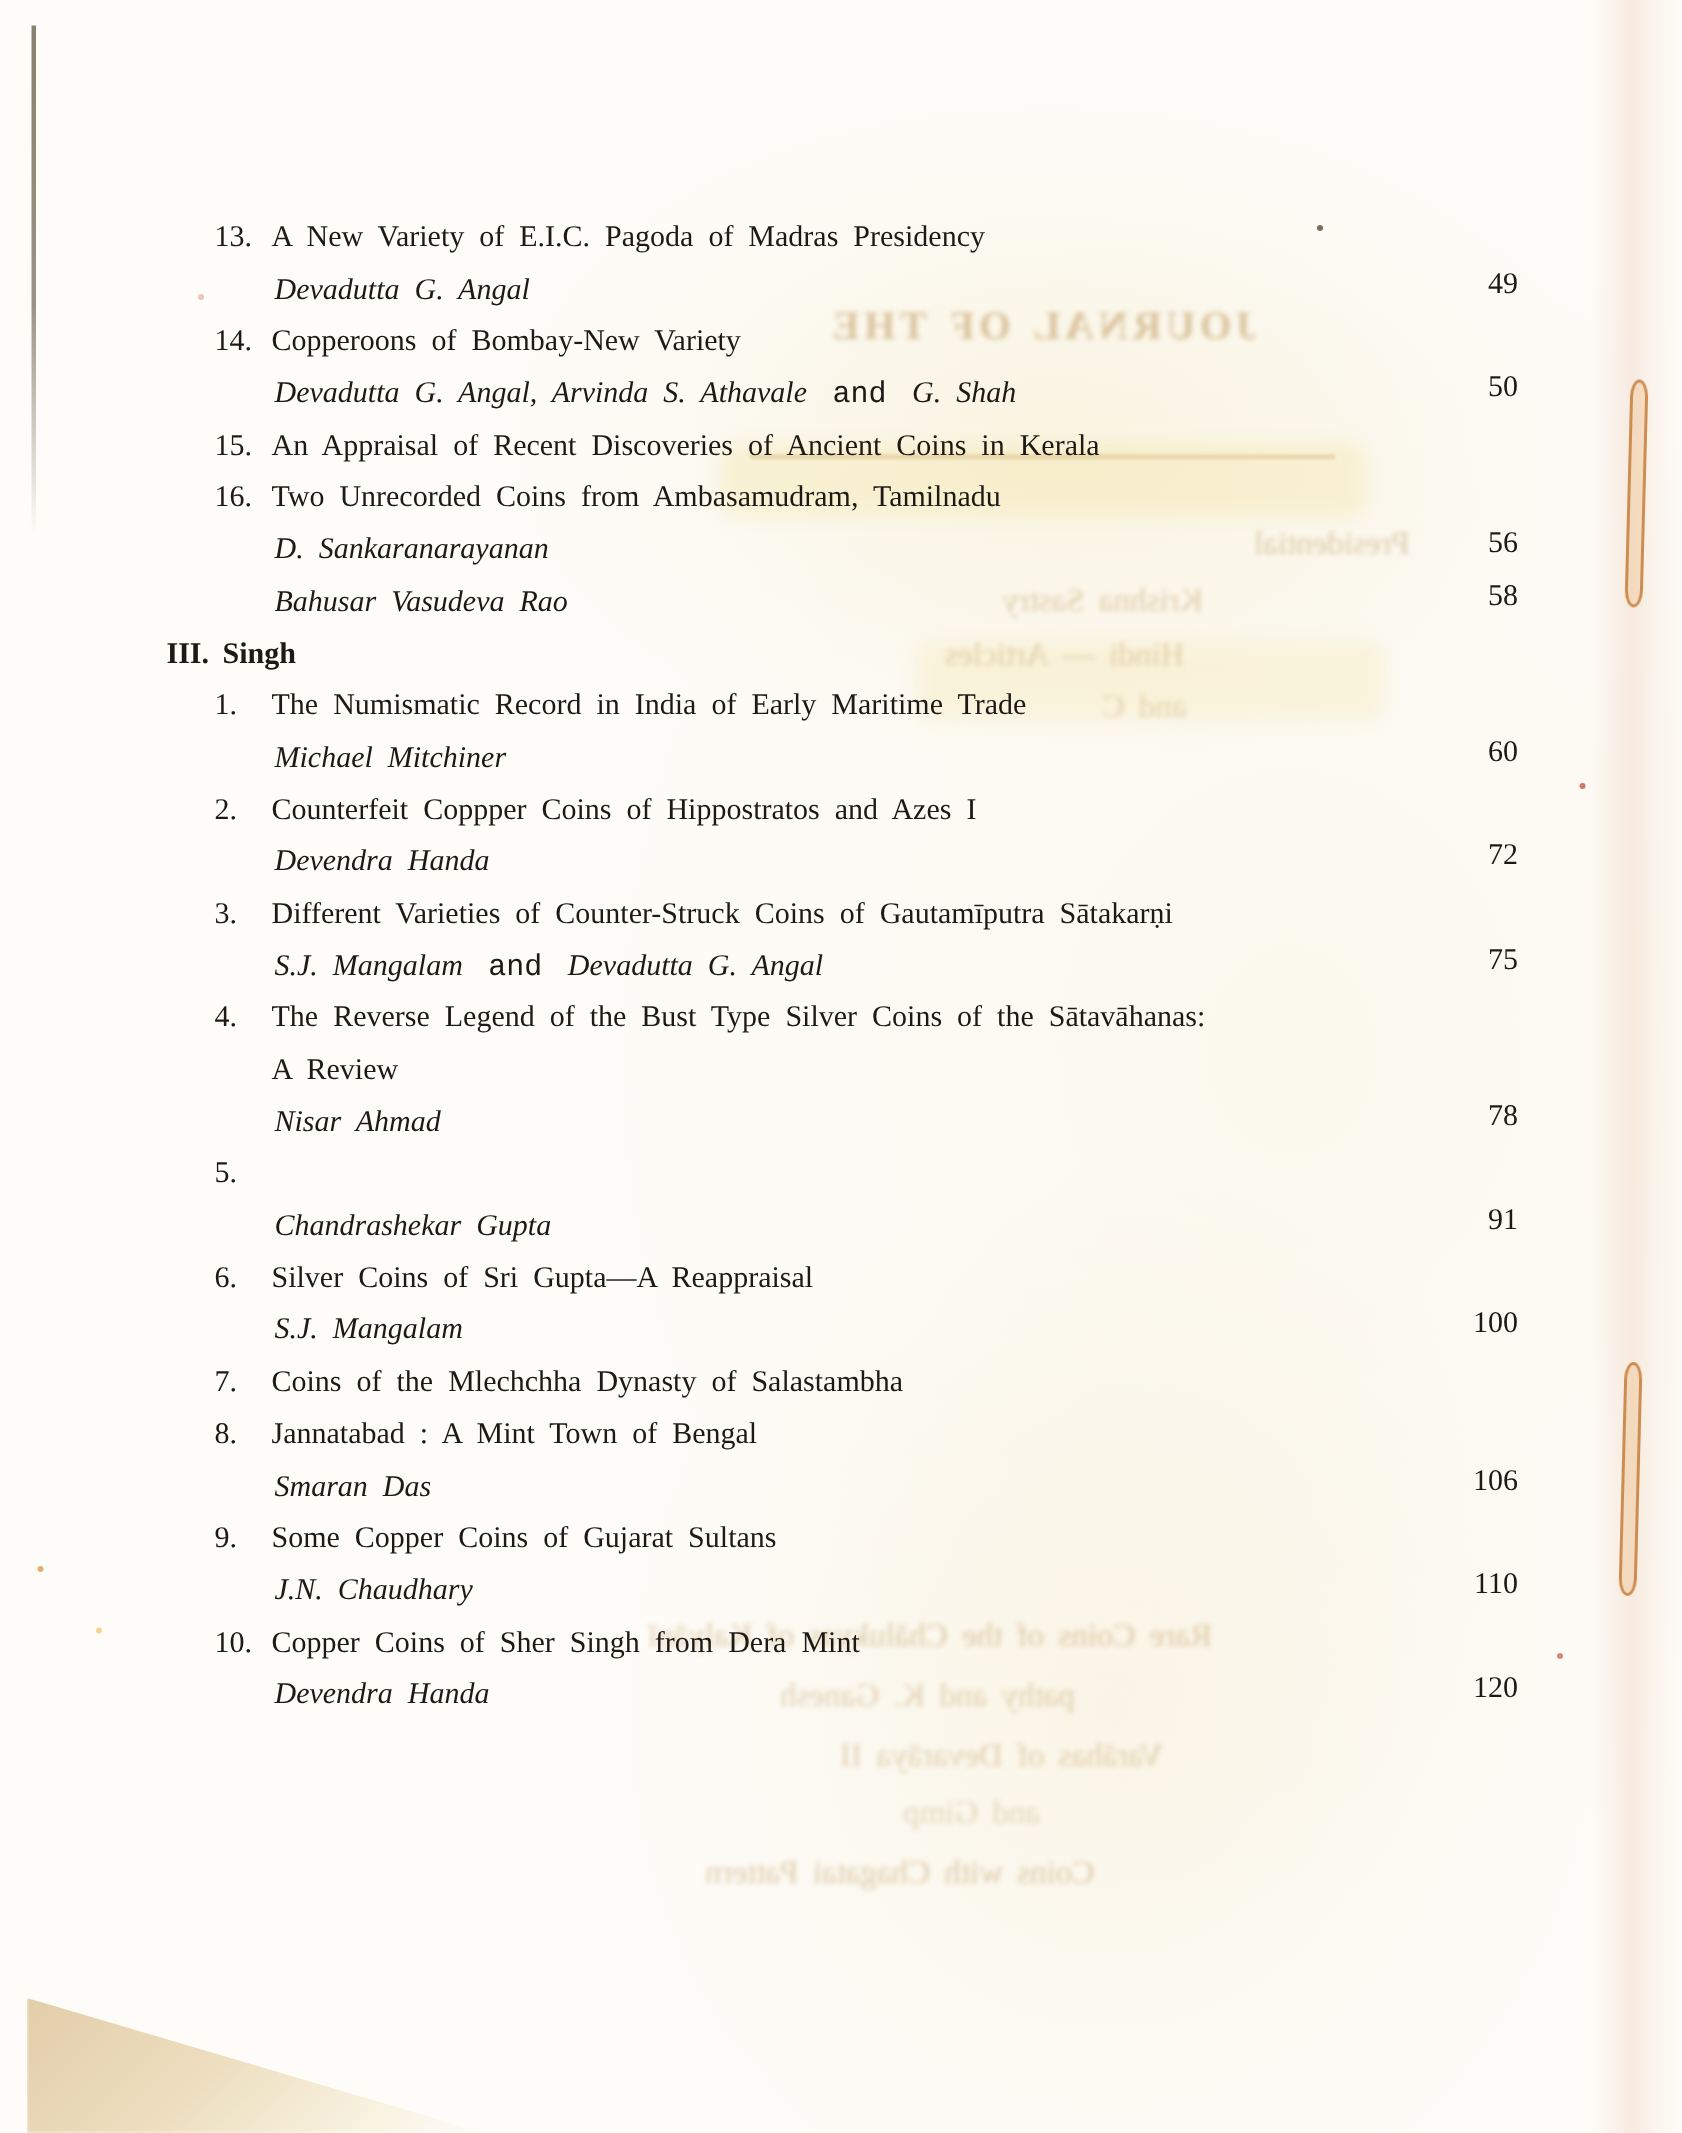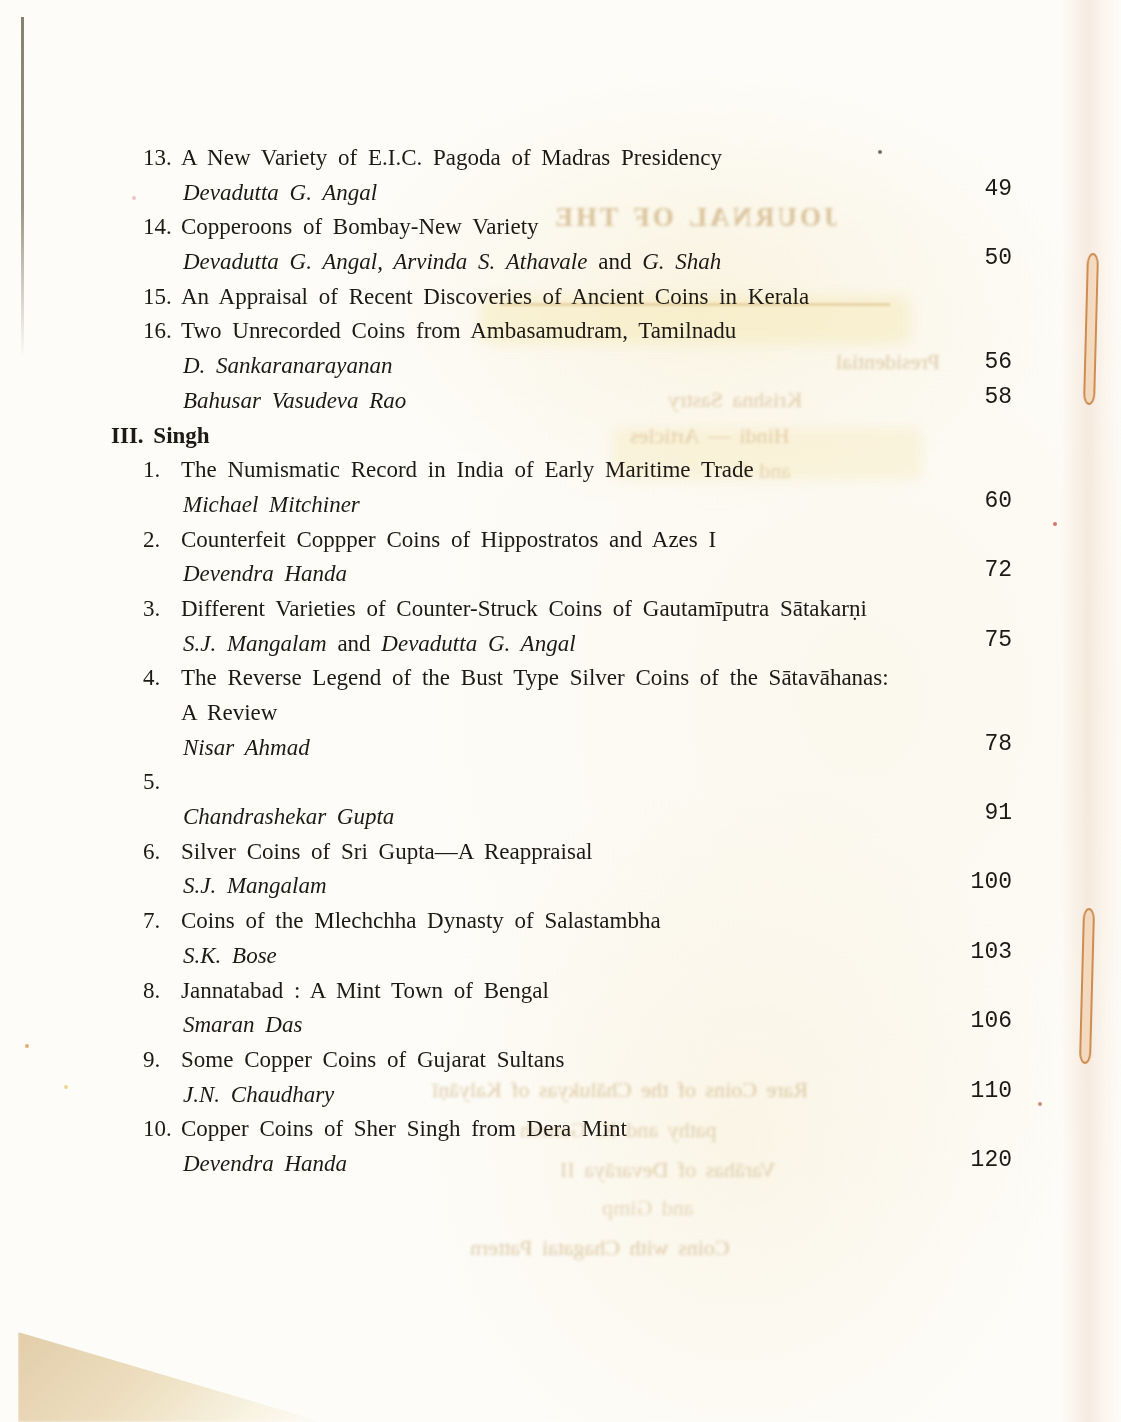--- a/index.html
+++ b/index.html
@@ -38,27 +38,27 @@
     border-radius:60%/14px;background:rgba(232,172,100,0.28);
     transform:rotate(1.5deg);filter:blur(0.4px);
   }
   .dot{position:absolute;border-radius:50%;}
   .bleed{
     position:absolute;transform:scaleX(-1);filter:blur(1.6px);
     color:#b98f4e;white-space:nowrap;word-spacing:4px;
   }
   
   .toc{position:absolute;left:110px;top:141px;width:902px;color:#1d1a15;}
-  .row{position:relative;height:34.7px;line-height:34.7px;white-space:nowrap;font-size:23px;}
+  .row{position:relative;height:34.7px;line-height:34.7px;white-space:nowrap;font-size:20px;}
   .num{position:absolute;left:33px;}
   .title{position:absolute;left:71px;word-spacing:5px;}
   .section-label{position:absolute;left:1px;font-weight:bold;word-spacing:4px;}
   .author{position:absolute;left:73px;font-style:italic;word-spacing:5px;text-align:center;}
-  .author .rm{font-style:normal;}
-  .pageno{position:absolute;right:0;top:-4px;font-family:Liberation Mono, monospace;}
+  .author .rm{font-style:normal;font-family:Liberation Mono, monospace;}
+  .pageno{position:absolute;right:0;top:-4px;}
 </style>
 </head>
 <body>
 
 <div class="page">
   <div class="left-edge-line"></div>
   <div class="right-band"></div>
   <div class="corner-fold"></div>
 
   <div id="artifacts">
@@ -194,24 +194,20 @@
   <div class="row">
     <span class="author"><span>S.J. Mangalam</span></span>
     <span class="pageno">100</span>
   </div>
 
   <div class="row">
     <span class="num">7.</span>
     <span class="title">Coins of the Mlechchha Dynasty of Salastambha</span>
   </div>
 
-  <div class="row">
-    <span class="author"><span>S.K. Bose</span></span>
-    <span class="pageno">103</span>
-  </div>
 
   <div class="row">
     <span class="num">8.</span>
     <span class="title">Jannatabad : A Mint Town of Bengal</span>
   </div>
 
   <div class="row">
     <span class="author"><span>Smaran Das</span></span>
     <span class="pageno">106</span>
   </div>

